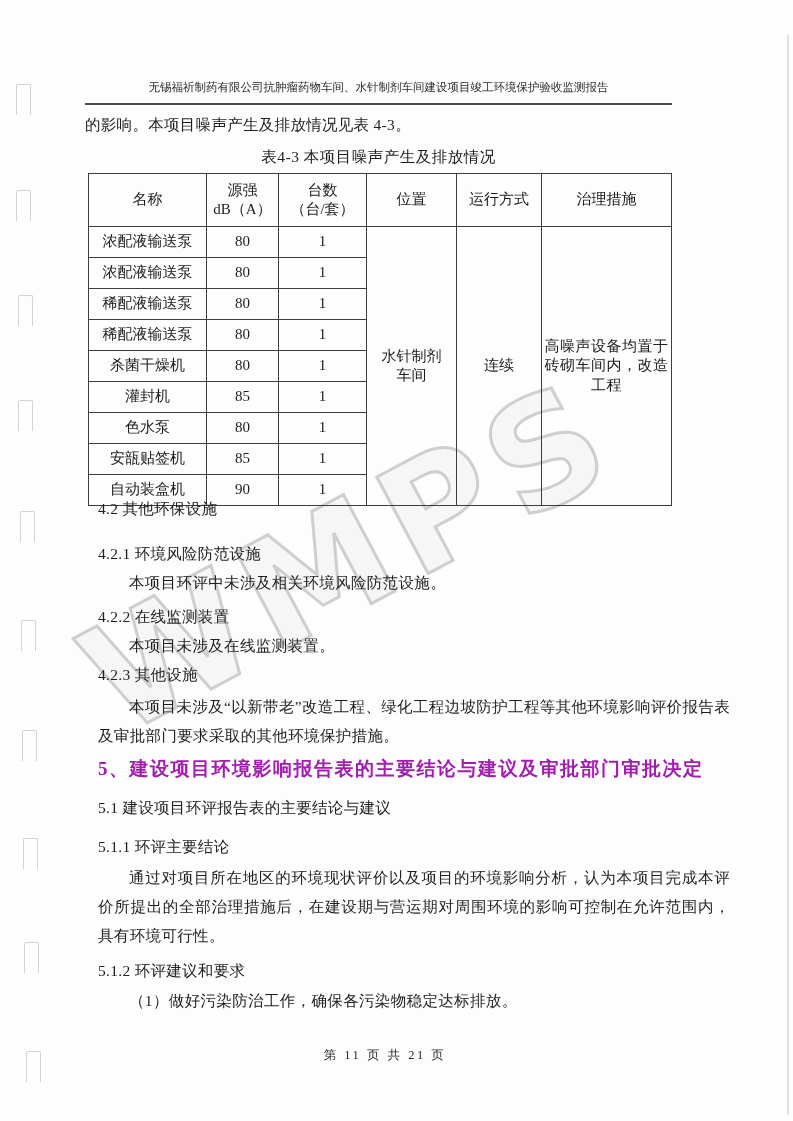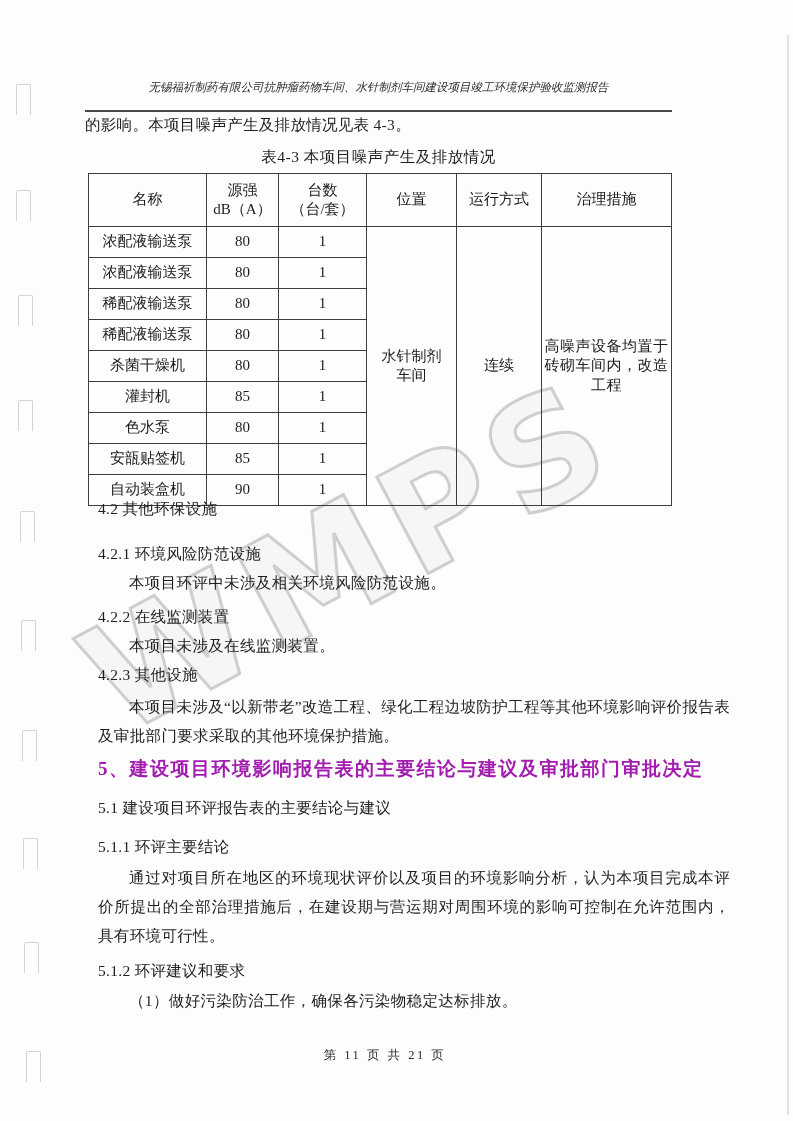--- a/index.html
+++ b/index.html
@@ -38,24 +38,23 @@
     z-index:0;
     white-space:nowrap;
     pointer-events:none;
     user-select:none;
   }
   
   .doc-header{
     position:absolute;top:80px;left:85px;width:587px;
     text-align:center;
     font-size:11.5px;color:#2b2b2b;
-    padding-bottom:15px;
+    padding-bottom:8px;
     border-bottom:2px solid #4a4a4a;
     z-index:1;
-    font-style:italic;
   }
   
   .intro{
     position:absolute;top:114px;left:85px;width:630px;
     font-size:15.5px;line-height:22px;letter-spacing:.3px;
     z-index:1;
   }
   .table-caption{
     position:absolute;top:147px;left:85px;width:587px;
     text-align:center;font-size:15.5px;letter-spacing:.5px;

